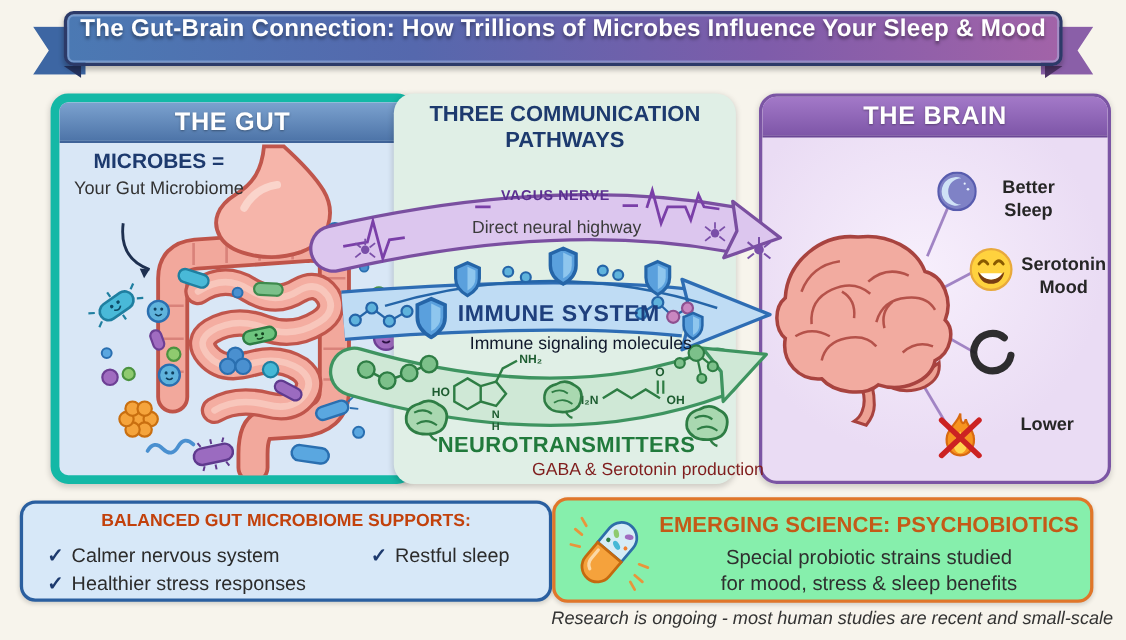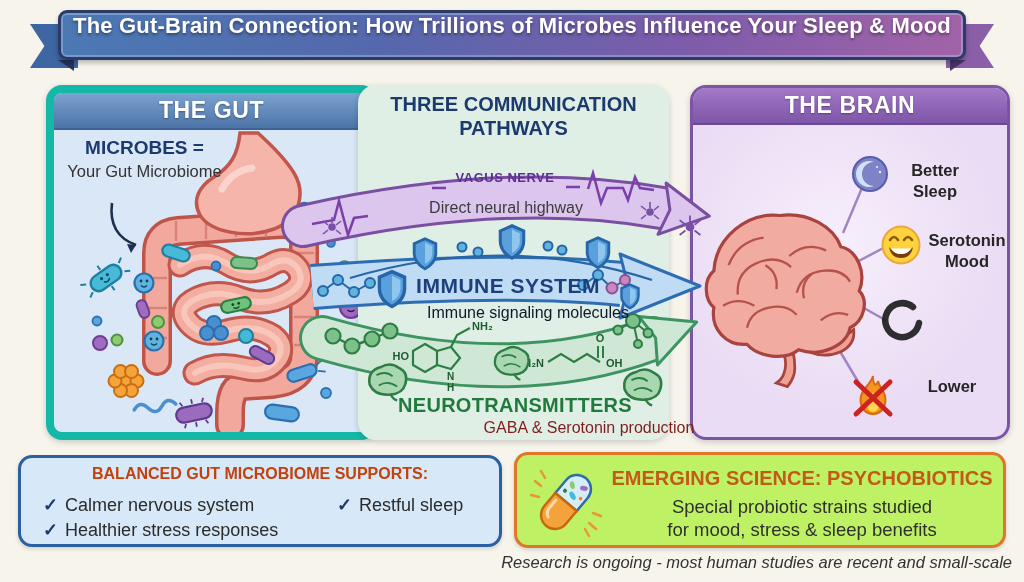--- a/index.html
+++ b/index.html
@@ -50,22 +50,22 @@
   .benefit-icon{position:absolute;z-index:3;}
   .benefit-label{position:absolute;z-index:3;font-weight:bold;font-size:16.5px;color:#262626;
          line-height:21px;text-align:center;}
   
   .supports-box{position:absolute;left:18px;top:455px;width:484px;height:92px;box-sizing:border-box;
          background:#d7e8f8;border:3px solid #2a5fa0;border-radius:14px;z-index:2;
          box-shadow:0 2px 4px rgba(0,0,0,.15);}
   .supports-title{margin-top:7px;text-align:center;font-size:16px;font-weight:bold;color:#c2410c;}
   .check-item{position:absolute;font-size:18px;color:#2b2b2b;white-space:nowrap;}
   .check{color:#1d3a6e;font-weight:bold;margin-right:7px;}
-  .science-box{position:absolute;left:514px;top:452px;width:492px;height:96px;box-sizing:border-box;
-         background:#bef264;border:3px solid #e0762a;border-radius:14px;z-index:2;
+  .science-box{position:absolute;left:502px;top:452px;width:492px;height:96px;box-sizing:border-box;
+         background:#86efac;border:3px solid #e0762a;border-radius:14px;z-index:2;
          box-shadow:0 2px 4px rgba(0,0,0,.15);}
   .science-title{position:absolute;left:90px;top:12px;width:390px;text-align:center;
          font-size:20px;font-weight:bold;color:#c45a17;white-space:nowrap;}
   .science-line{position:absolute;left:90px;width:390px;text-align:center;font-size:18.5px;color:#2f2f2f;}
   .science-l1{top:41px;} .science-l2{top:64px;}
   .pill-wrap{position:absolute;left:10px;top:8px;}
   .footer-note{position:absolute;right:12px;top:553px;width:600px;text-align:right;z-index:2;
          font-size:16.5px;font-style:italic;color:#333;}
 </style>
 </head>

